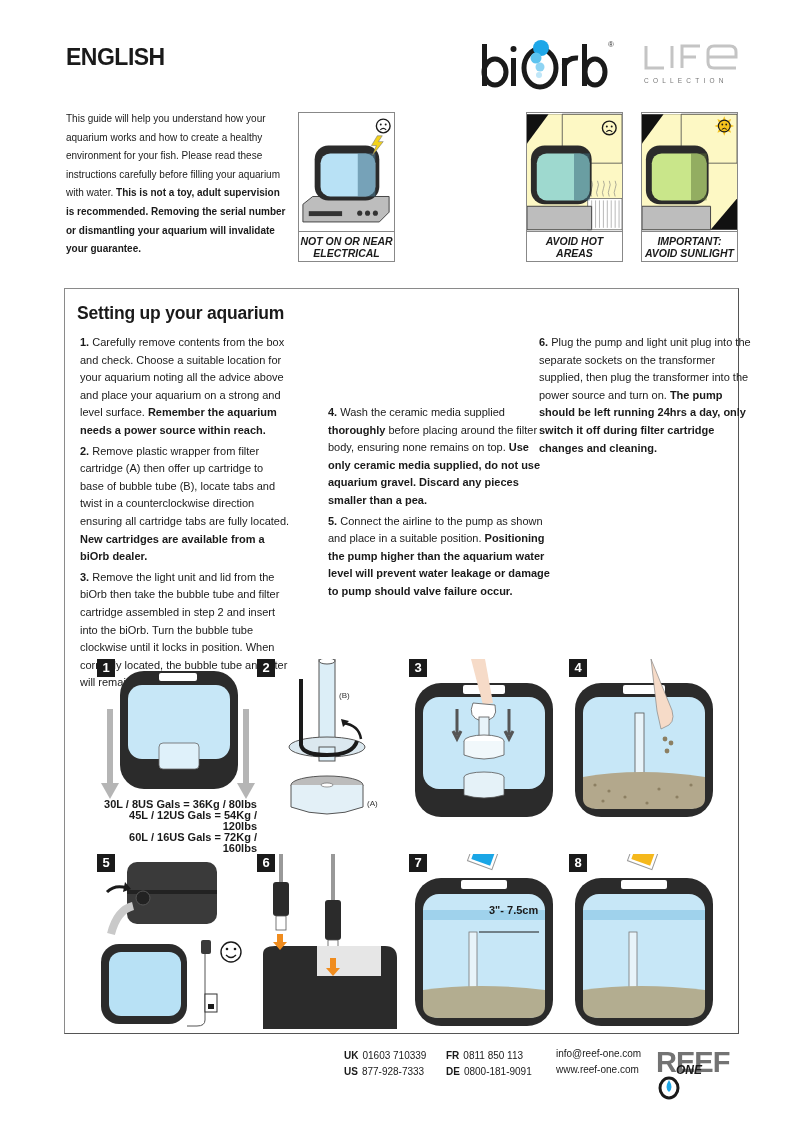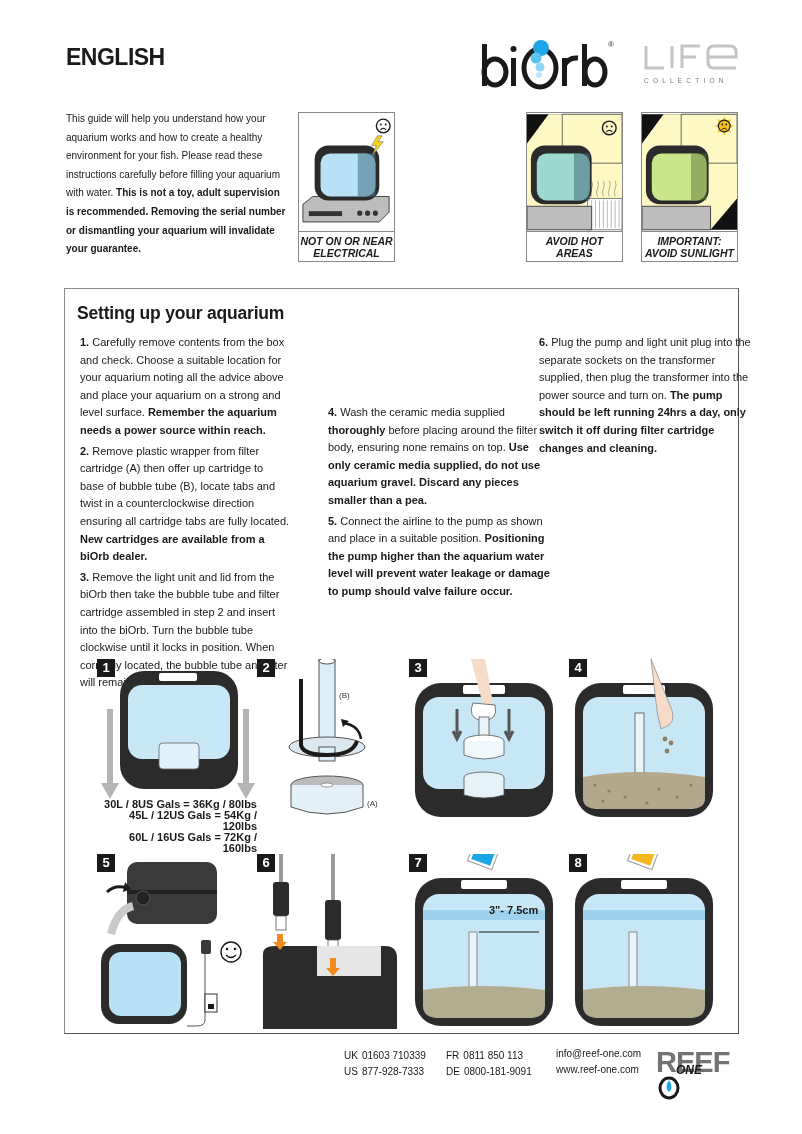--- a/index.html
+++ b/index.html
@@ -31,21 +31,21 @@
   .col3 { left: 457px; width: 215px; margin-left: 17px; }
 
   .step { position: absolute; width: 150px; height: 170px; }
   .step .num { position: absolute; left: 0; top: 0; width: 18px; height: 18px; background: #1a1a1a; color: #fff; font-weight: bold; font-size: 13px; text-align: center; line-height: 18px; z-index: 3; }
   .step svg { position: absolute; left: 0; top: 0; }
   .weights { position: absolute; left: 18px; top: 145px; width: 140px; font-size: 11px; font-weight: bold; line-height: 11px; text-align: right; color: #1a1a1a; z-index: 4; }
   .label-sm { position: absolute; font-size: 8px; color: #333; z-index: 4; }
   .measure { position: absolute; font-size: 11px; font-weight: bold; color: #1a1a1a; z-index: 4; }
 
   .footer { position: absolute; top: 1048px; font-size: 10px; line-height: 16px; color: #1a1a1a; }
-  .footer b { font-weight: normal; margin-right: 4px; text-align: right; }
+  .footer b { font-weight: bold; margin-right: 4px; text-align: right; }
   .f1 { left: 344px; }
   .f2 { left: 446px; }
   .f3 { left: 556px; }
   .reef-logo { position: absolute; left: 656px; top: 1047px; width: 90px; height: 56px; }
   .reef-logo .reef { position: absolute; left: 0; top: 0; font-size: 29px; font-weight: bold; letter-spacing: -1px; color: #737373; font-family: "Liberation Sans", sans-serif; line-height: 30px; }
   .reef-logo .one { position: absolute; left: 20px; top: 16px; font-size: 12px; font-weight: bold; font-style: italic; color: #1a1a1a; }
 </style>
 </head>
 <body>
 

